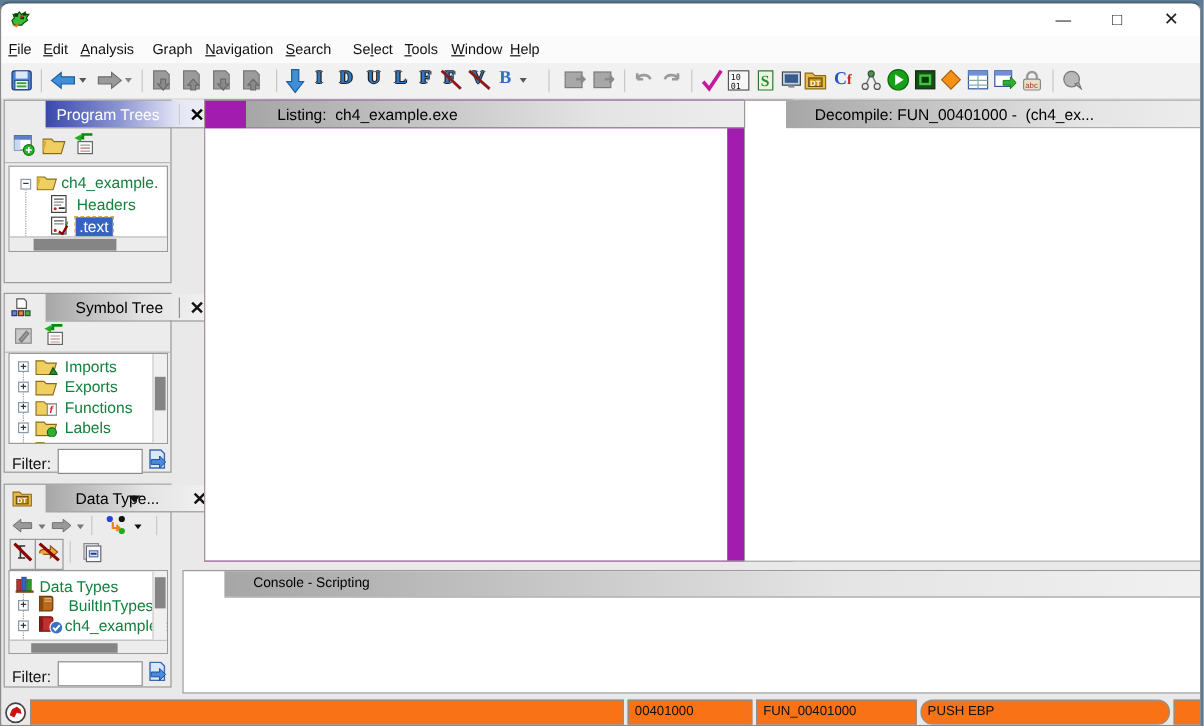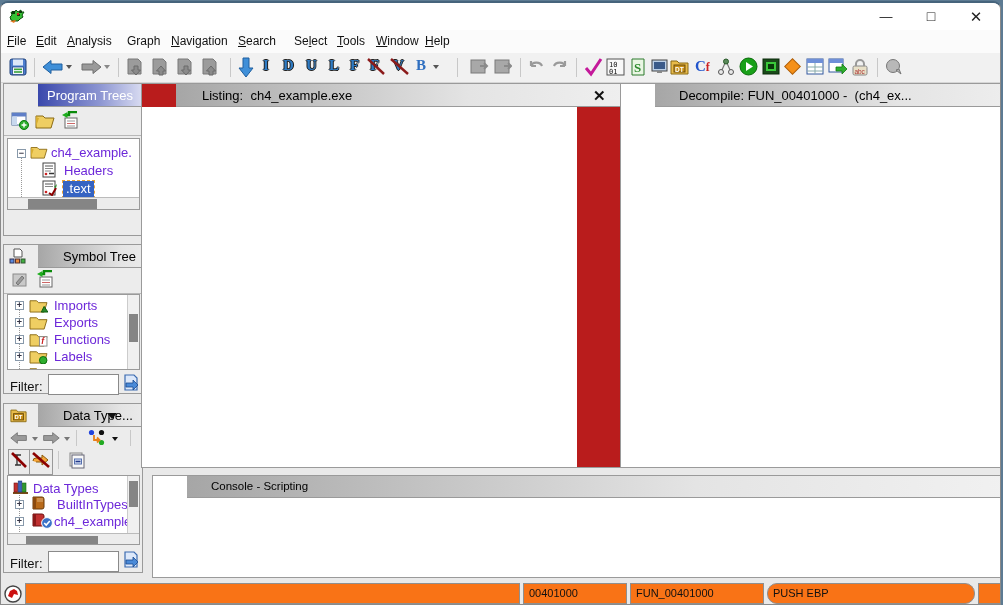--- a/index.html
+++ b/index.html
@@ -20,21 +20,21 @@
 .dd{position:absolute;top:12px;width:0;height:0;border-left:3.5px solid transparent;border-right:3.5px solid transparent;border-top:4px solid #555;}
 .tletter{position:absolute;top:4px;font-size:15px;font-weight:bold;color:#2e7bc4;text-shadow:-1px 0 #222,0 1px #222,1px 0 #222,0 -1px #222;font-family:"Liberation Serif",serif;}
 
 .panel{position:absolute;background:#ececec;border:1px solid #9a9a9a;box-sizing:border-box;}
 .ptitle{position:absolute;left:0;top:0;width:100%;height:23px;border-bottom:1px solid #9a9a9a;
  background:linear-gradient(to right,#a6a6a6,#e4e4e4 60%,#f2f2f2);box-sizing:border-box;font-size:13px;color:#000;margin-left:34px;}
 .ptitle.blue{background:linear-gradient(to right,#3a48ac,#8d96d2 45%,#e4e6f6 80%,#eff0f8);color:#fff;}
 .pX{position:absolute;top:3px;font-size:15px;font-weight:bold;color:#111;}
 .vbar{position:absolute;top:3px;width:1px;height:17px;background:#8f8f8f;}
 .white{background:#fff;border:1px solid #9a9a9a;box-sizing:border-box;}
-.trow{position:absolute;height:17px;font-size:13px;color:#6d28d9;white-space:nowrap;}
+.trow{position:absolute;height:17px;font-size:13px;color:#15803d;white-space:nowrap;}
 .exp{position:absolute;width:9px;height:9px;background:#fff;border:1px solid #8899aa;box-sizing:border-box;font-size:9px;line-height:7px;text-align:center;color:#334;font-weight:bold;}
 .filterrow{position:absolute;font-size:13px;color:#111;}
 .finput{position:absolute;background:#fff;border:1px solid #8a8a8a;box-sizing:border-box;}
 .sthumb{position:absolute;background:#858585;}
 
 .sfield{position:absolute;top:580px;height:21px;border:1px solid #8f8f8f;background:#f97316;box-sizing:border-box;font-size:11px;color:#111;line-height:19px;padding-left:5px;}
 </style></head>
 <body>
 <div id="win">
 
@@ -422,21 +422,21 @@
     </div>
    </div>
    <div class="filterrow" style="left:6px;top:152px;">Filter:</div>
    <div class="finput" style="left:44px;top:147px;width:71px;height:21px;"></div>
    <svg class="abs" style="left:119px;top:147px" width="16" height="17" viewBox="0 0 16 17">
     <path d="M2 1 h9 l3 3 v12 h-12 z" fill="#dce8fa" stroke="#3a6ab0" stroke-width="1.2"></path>
     <path d="M3 9 h7 l0 -3 l5 5 -5 5 0 -3 h-7 z" fill="#4a8ad8" stroke="#1a4a90" stroke-width=".8"></path>
    </svg>
  </div>
 
- <div class="panel" id="pList" style="left:140px;top:80px;width:491px;height:385px;background:#b91c1c;">
+ <div class="panel" id="pList" style="left:169px;top:80px;width:491px;height:385px;background:#a21caf;">
    <div class="ptitle">
         <span style="position:absolute;left:26px;top:4px;">Listing:&nbsp; ch4_example.exe</span>
      <div class="pX" style="left:417px;">✕</div>
       </div>
    <div id="listBody" style="position:absolute;left:0;top:23px;width:435px;height:360px;overflow:hidden;background:#fff;"></div>
  </div>
 
  <div class="panel" id="pDec" style="left:619px;top:80px;width:408px;height:385px;background:#fff;">
    <div class="ptitle">
         <span style="position:absolute;left:24px;top:4px;">Decompile: FUN_00401000 -&nbsp; (ch4_ex...</span>

